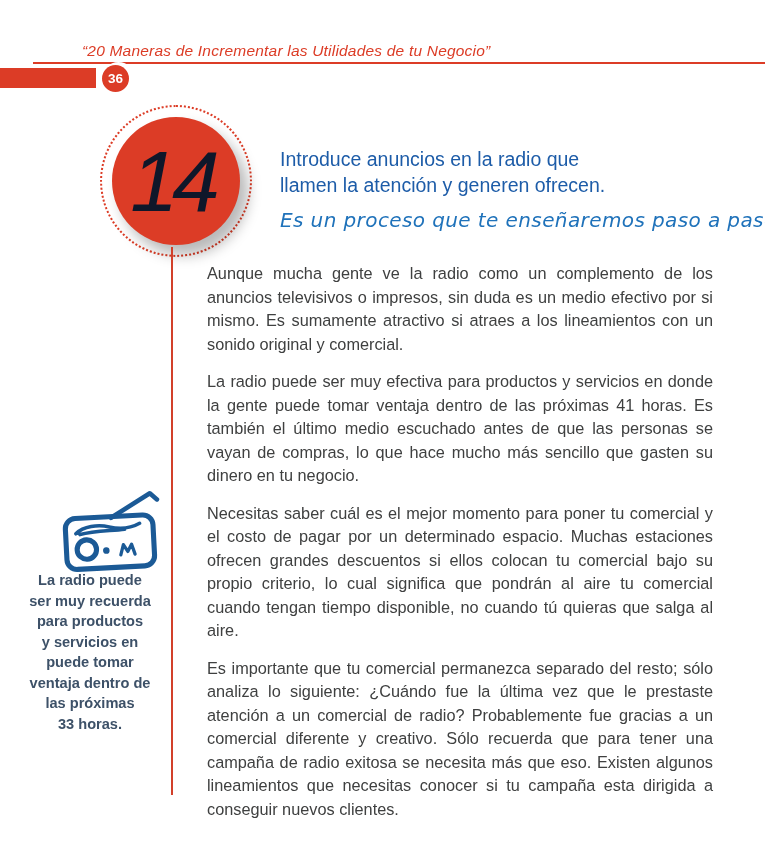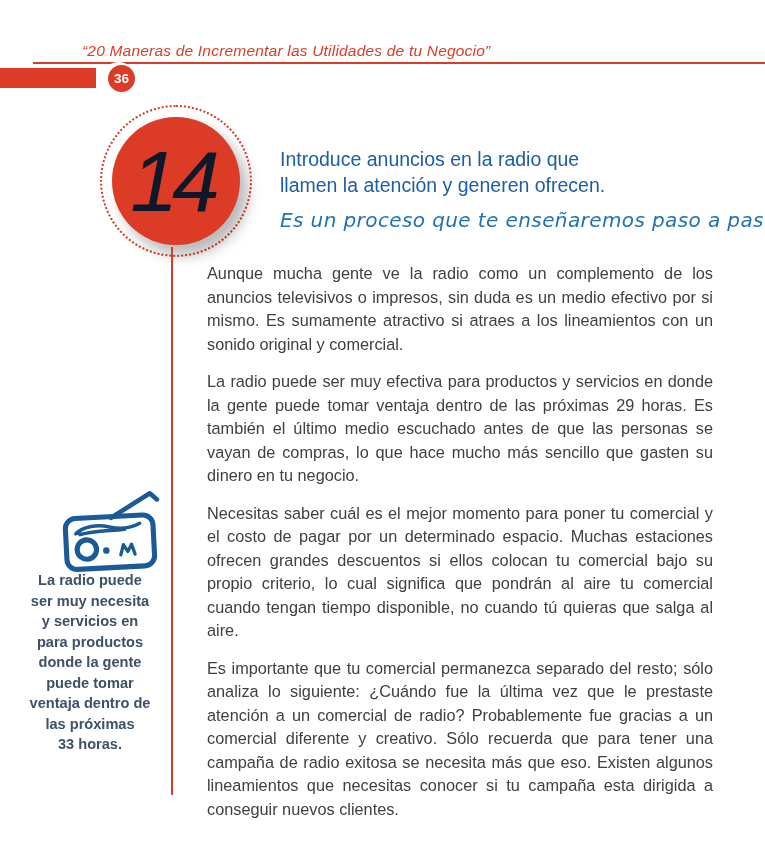--- a/index.html
+++ b/index.html
@@ -34,21 +34,21 @@
   }
   .page-bar{
     position:absolute;left:0;top:68px;
     width:96px;height:20px;
     background:var(--accent-red);
   }
   .page-badge{
     position:absolute;left:102px;top:62px;
     width:33px;height:33px;border-radius:50%;
     background:#fff;
-    display:flex;align-items:center;justify-content:flex-end;
+    display:flex;align-items:center;justify-content:flex-start;
   }
   .page-badge-inner{
     width:27px;height:27px;border-radius:50%;
     background:var(--accent-red);
     display:flex;align-items:center;justify-content:center;
     color:#fff;font-weight:bold;font-size:13.5px;
   }
   
   .step-ring{
     position:absolute;left:100px;top:105px;
@@ -129,21 +129,21 @@
   <div class="step-connector"></div>
 
   <div class="section-heading">
     <span>Introduce anuncios en la radio que</span>
     <span>llamen la atención y generen ofrecen.</span>
   </div>
   <div class="section-tagline">Es un proceso que te enseñaremos paso a paso.</div>
 
   <div class="body-col">
     <p>Aunque mucha gente ve la radio como un complemento de los anuncios televisivos o impresos, sin duda es un medio efectivo por si mismo. Es sumamente atractivo si atraes a los lineamientos con un sonido original y comercial.</p>
-    <p>La radio puede ser muy efectiva para productos y servicios en donde la gente puede tomar ventaja dentro de las próximas 29 horas. Es también el último medio escuchado antes de que las personas se vayan de compras, lo que hace mucho más sencillo que gasten su dinero en tu negocio.</p>
+    <p>La radio puede ser muy efectiva para productos y servicios en donde la gente puede tomar ventaja dentro de las próximas 41 horas. Es también el último medio escuchado antes de que las personas se vayan de compras, lo que hace mucho más sencillo que gasten su dinero en tu negocio.</p>
     <p>Necesitas saber cuál es el mejor momento para poner tu comercial y el costo de pagar por un determinado espacio. Muchas estaciones ofrecen grandes descuentos si ellos colocan tu comercial bajo su propio criterio, lo cual significa que pondrán al aire tu comercial cuando tengan tiempo disponible, no cuando tú quieras que salga al aire.</p>
     <p>Es importante que tu comercial permanezca separado del resto; sólo analiza lo siguiente: ¿Cuándo fue la última vez que le prestaste atención a un comercial de radio? Probablemente fue gracias a un comercial diferente y creativo. Sólo recuerda que para tener una campaña de radio exitosa se necesita más que eso. Existen algunos lineamientos que necesitas conocer si tu campaña esta dirigida a conseguir nuevos clientes.</p>
   </div>
 
   <svg class="radio-icon" viewBox="0 0 100 86" fill="none" stroke="currentColor" stroke-linecap="round" stroke-linejoin="round">
 
     <path d="M52 31 L90 7 l7 6" stroke-width="4.5"></path>
     <g transform="rotate(-3 50 56)">
 
       <rect x="8" y="30" width="86" height="50" rx="10" stroke-width="5"></rect>
@@ -153,23 +153,22 @@
       <circle cx="28" cy="61" r="9.5" stroke-width="5"></circle>
 
       <circle cx="47" cy="63" r="3.2" fill="currentColor" stroke="none"></circle>
 
       <path d="M61 68 l3 -10 l4 7 l4 -7 l3 10" stroke-width="3.2"></path>
     </g>
   </svg>
 
   <div class="pull-quote">
     <span>La radio puede</span>
-    <span>ser muy necesita</span>
+    <span>ser muy recuerda</span>
+    <span>para productos</span>
     <span>y servicios en</span>
-    <span>para productos</span>
-    <span>donde la gente</span>
     <span>puede tomar</span>
     <span>ventaja dentro de</span>
     <span>las próximas</span>
     <span>33 horas.</span>
   </div>
 
 </div>
 
 </body></html>

